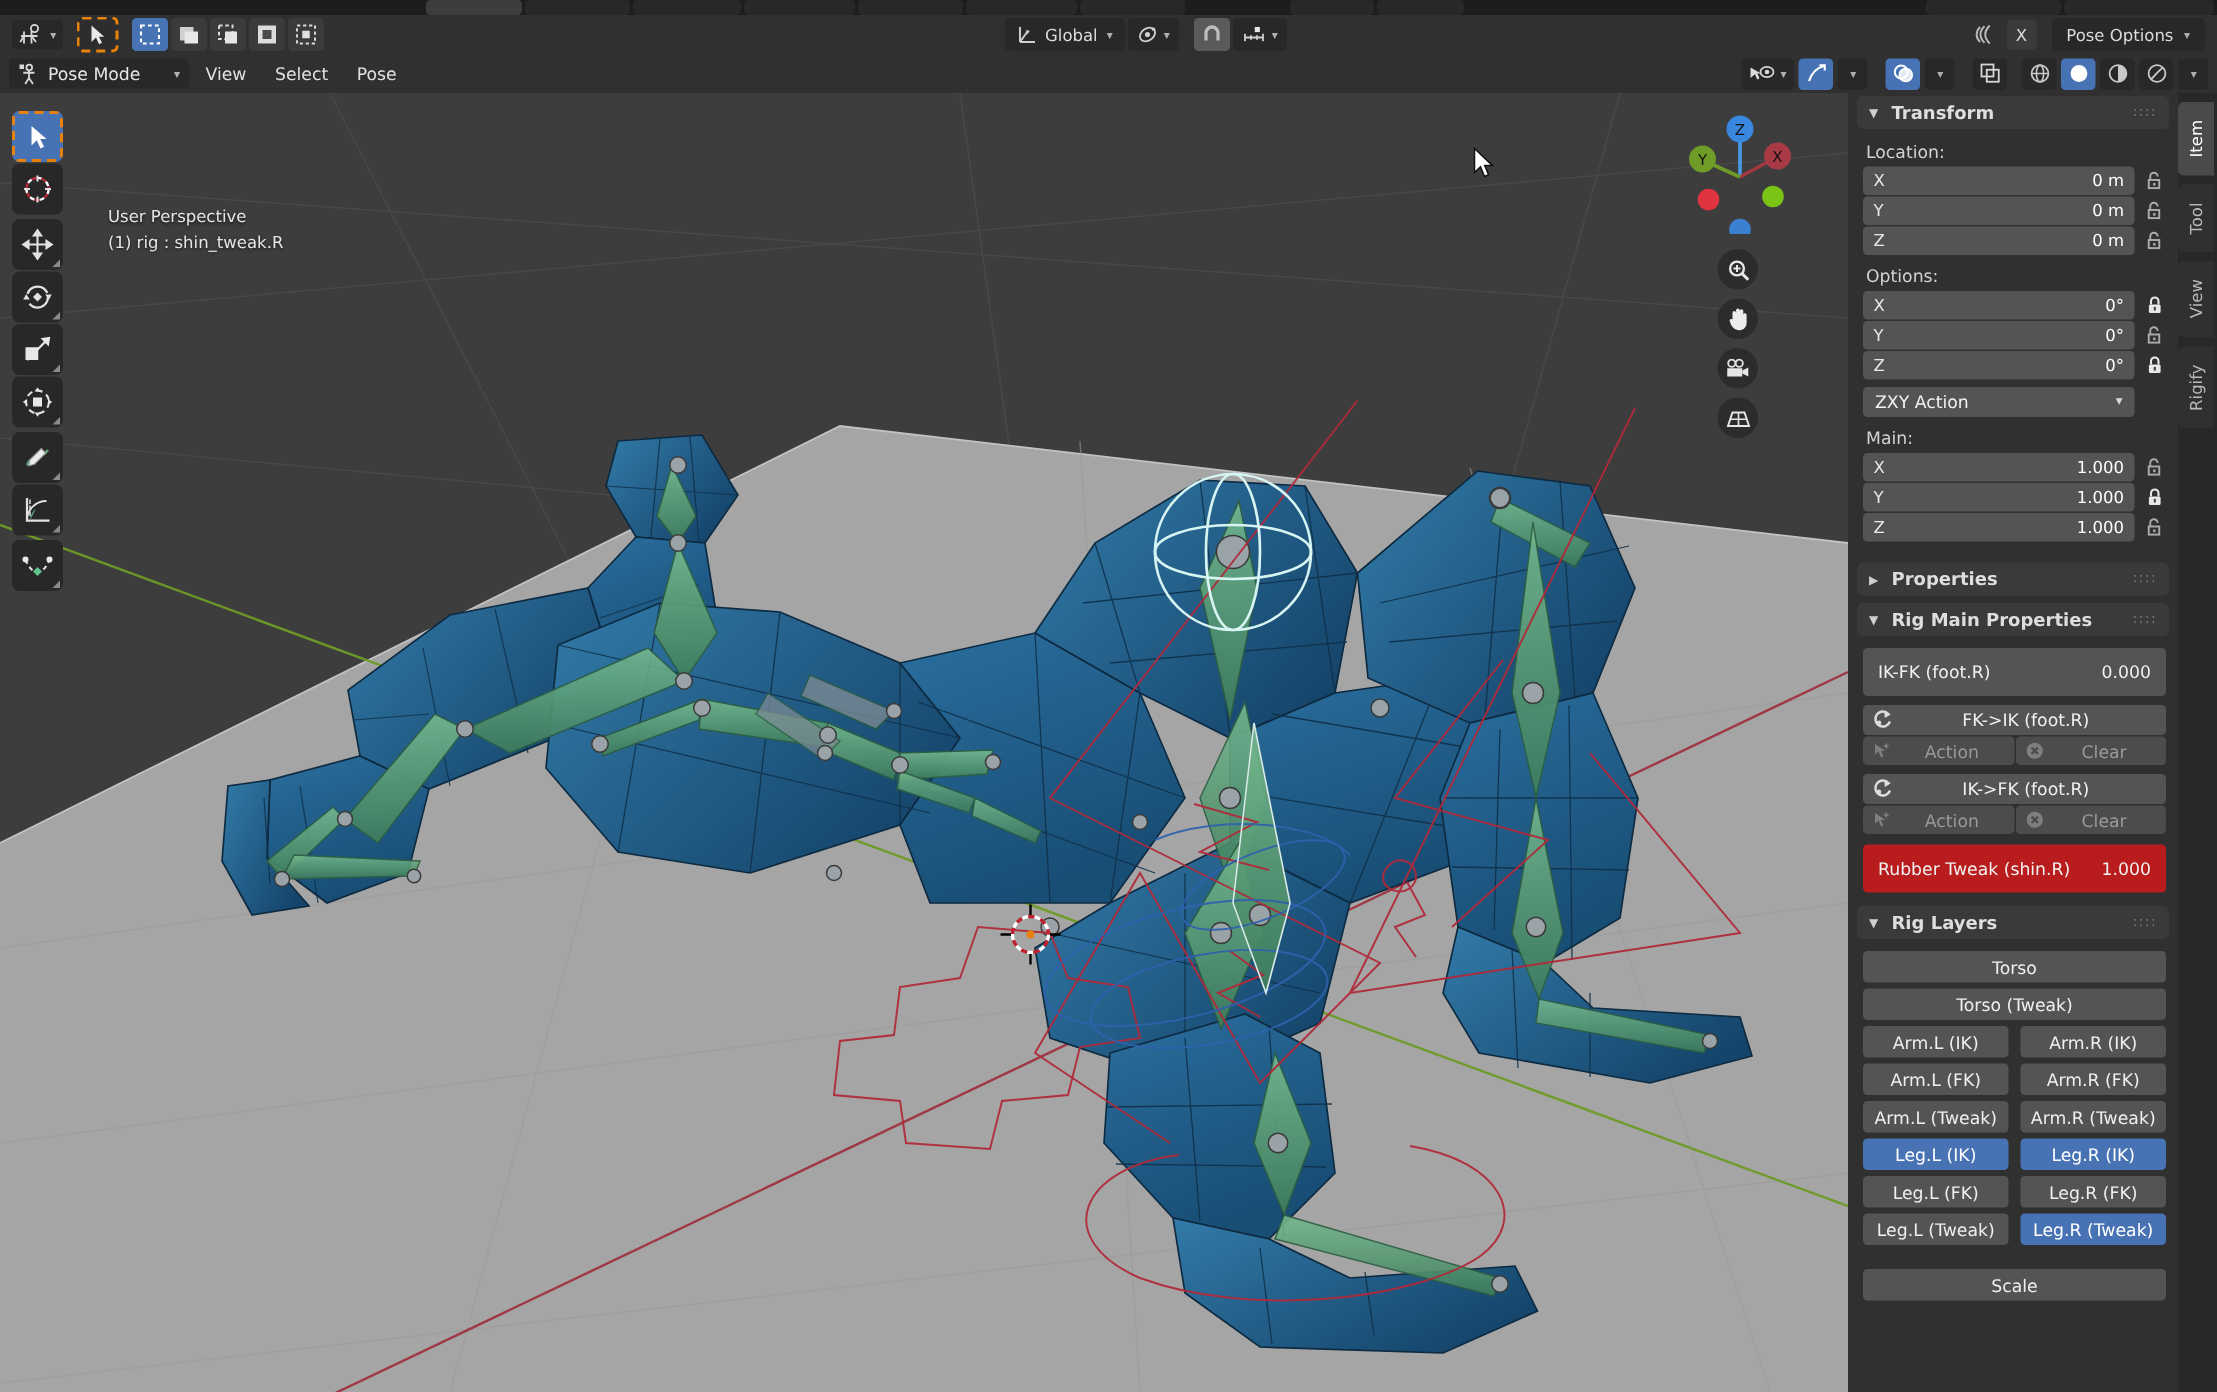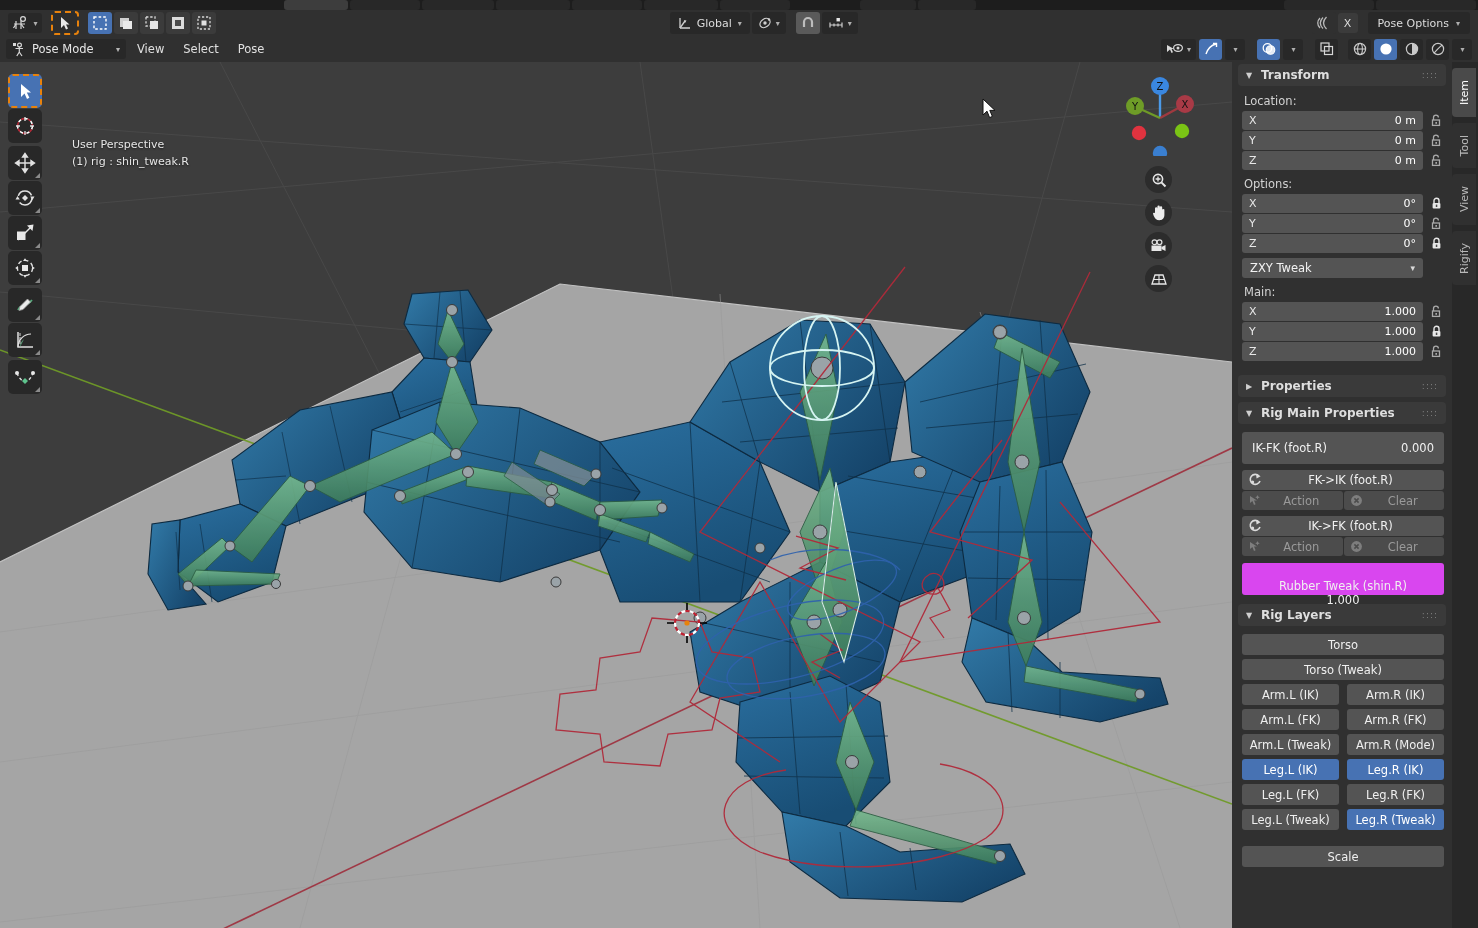--- a/index.html
+++ b/index.html
@@ -160,21 +160,21 @@
     font-size: 11.5px; color: #f2f2f2; cursor: pointer;
   }
   .dropdown .chev2 { margin-left: auto; font-size: 9px; opacity: .85; }
 
   .prop-slider {
     height: 20px; background: #545454; border-radius: 3px;
     display: flex; align-items: center; justify-content: space-between;
     padding: 16px 10px; font-size: 11.5px; color: #f0f0f0;
     margin-top: 2px; cursor: pointer;
   }
-  .prop-slider.accent { background: #d946ef; flex-direction: column; }
+  .prop-slider.accent { background: #b91c1c; }
 
   .op-btn {
     height: 20px; background: #545454; border-radius: 3px; margin-top: 4px;
     display: flex; align-items: center; padding: 0 6px;
     font-size: 11.5px; color: #f0f0f0; cursor: pointer; position: relative;
   }
   .op-btn .oplabel { flex: 1; text-align: center; }
   .op-sub { display: flex; gap: 1px; margin-top: 1px; }
   .op-sub-btn {
     flex: 1; height: 19px; background: #4c4c4c; border-radius: 3px;
@@ -865,21 +865,21 @@
               <svg width="11" height="13" viewBox="0 0 11 13">
                   <path d="M3 6 L3 3.8 A2.5 2.5 0 0 1 8 3.8 L8 6" fill="none" stroke="#e8e8e8" stroke-width="1.4"></path>
                   <rect x="1.6" y="6" width="7.8" height="5.6" rx="1" fill="#e8e8e8"></rect>
                   <rect x="4.8" y="7.6" width="1.5" height="2.4" fill="#4a4a4a"></rect>
                 </svg>
             </div>
           </div>
         </div>
 
         <div class="dropdown" style="margin-right:21px;">
-          <span>ZXY Tweak</span>
+          <span>ZXY Action</span>
           <span class="chev2">▾</span>
         </div>
 
         <div class="field-label" style="margin-top:7px;">Main:</div>
         <div class="row-group">
           <div class="vrow">
             <div class="vfield">
               <span class="vlabel">X</span>
               <span class="vval">1.000</span>
             </div>
@@ -1019,21 +1019,21 @@
         <div class="layer-pair">
           <div class="layer-btn">Arm.L (IK)</div>
           <div class="layer-btn">Arm.R (IK)</div>
         </div>
         <div class="layer-pair">
           <div class="layer-btn">Arm.L (FK)</div>
           <div class="layer-btn">Arm.R (FK)</div>
         </div>
         <div class="layer-pair">
           <div class="layer-btn">Arm.L (Tweak)</div>
-          <div class="layer-btn">Arm.R (Mode)</div>
+          <div class="layer-btn">Arm.R (Tweak)</div>
         </div>
         <div class="layer-pair">
           <div class="layer-btn on">Leg.L (IK)</div>
           <div class="layer-btn on">Leg.R (IK)</div>
         </div>
         <div class="layer-pair">
           <div class="layer-btn">Leg.L (FK)</div>
           <div class="layer-btn">Leg.R (FK)</div>
         </div>
         <div class="layer-pair">

